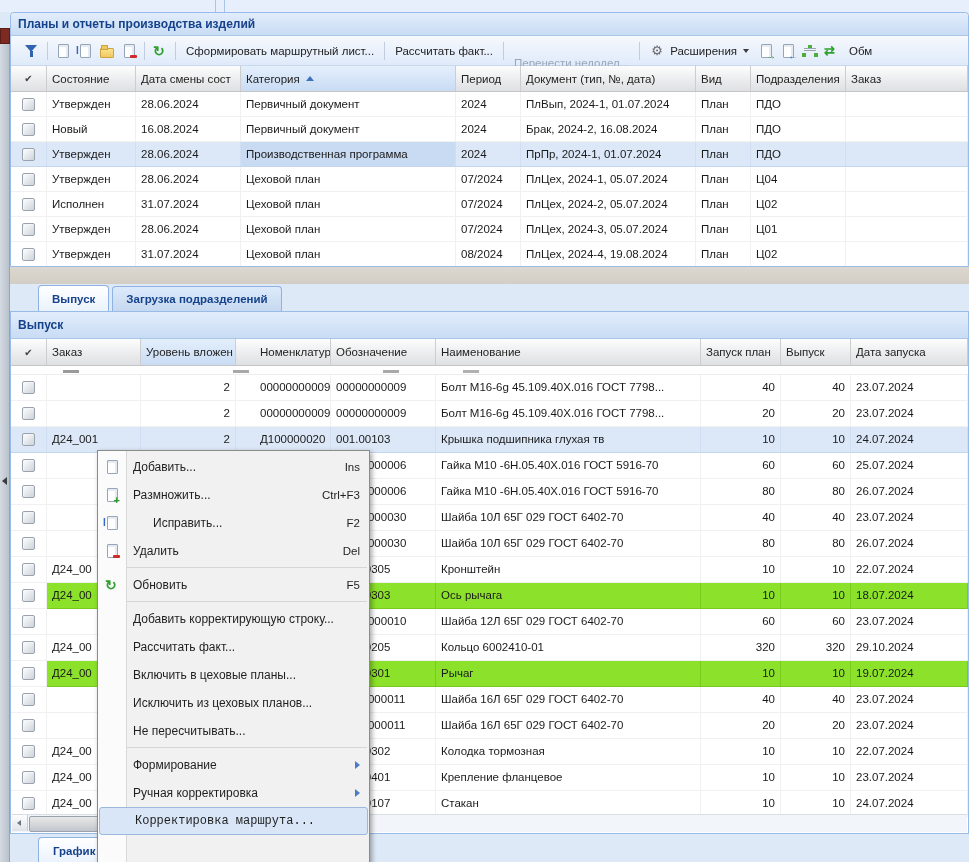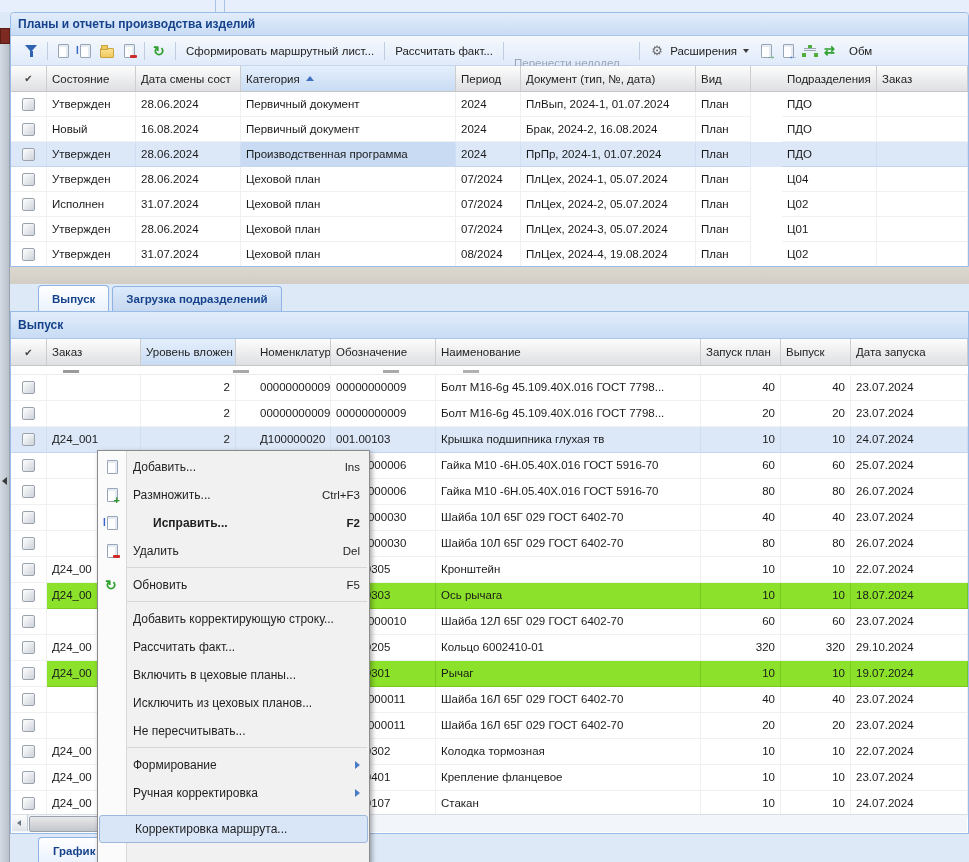--- a/index.html
+++ b/index.html
@@ -66,21 +66,21 @@
   .ghead .c0{justify-content:center;font-size:10px;color:#444;padding:0;}
   .checkbox{width:13px;height:13px;box-sizing:border-box;border:1px solid #9aa2ad;border-radius:2px;
       background:linear-gradient(135deg,#ffffff,#cdd3da);box-shadow:inset 1px 1px 0 #f4f6f8;}
   .grow.selected{background:#dce8f8;}
   .grow.selected .cell{border-bottom-color:#c4d6ee;border-right-color:#cfdef2;}
   .plans .grow.selected .c3{background:#c8dbf3;}
   .grow.green .cell{background:#8ce22a;border-bottom-color:#7ac91f;border-right-color:#7ac91f;}
   .grow.green .cell.c0{background:#fff;border-bottom-color:#f0f0f0;border-right-color:#f0f0f0;}
   
   .plans .c0{width:36px;} .plans .c1{width:89px;} .plans .c2{width:105px;} .plans .c3{width:215px;}
-  .plans .c4{width:65px;} .plans .c5{width:175px;} .plans .c6{width:55px;} .plans .c7{width:95px;margin-left:31px;}
+  .plans .c4{width:65px;} .plans .c5{width:175px;} .plans .c6{width:55px;} .plans .c7{width:95px;}
   .plans .c8{flex:1;min-width:0;}
   
   .out .c0{width:36px;} .out .c1{width:94px;} .out .c2{width:95px;text-align:right;} .out .c3{width:95px;padding-left:24px;}
   .out .c4{width:105px;} .out .c5{width:265px;} .out .c6{width:80px;text-align:right;}
   .out .c7{width:70px;text-align:right;} .out .c8{flex:1;min-width:0;}
   .out .ghead .c2,.out .ghead .c6,.out .ghead .c7{text-align:left;}
   
   .splitter-band{position:absolute;left:0;top:255px;width:959px;height:17px;background:linear-gradient(#dcd8d0,#d2cec6);}
   .tabs-row{position:absolute;left:0;top:272px;width:959px;height:27px;display:flex;align-items:flex-end;gap:3px;padding-left:28px;box-sizing:border-box;}
   .tab{height:25px;display:flex;align-items:center;padding:0 13px;font-size:11.5px;font-weight:bold;color:#15428b;
@@ -107,22 +107,22 @@
       font-size:11.5px;font-weight:bold;color:#15428b;border:1px solid #8db2e3;border-bottom:none;
       border-radius:4px 4px 0 0;background:linear-gradient(#ffffff,#eaf2fc);}
   
   .cmenu{position:absolute;left:97px;top:450px;width:273px;height:414px;box-sizing:border-box;
       border:1px solid #8b8b8b;box-shadow:2px 2px 5px rgba(0,0,0,0.35);padding-top:2px;
       background:linear-gradient(to right,#fbfbfb 0,#fbfbfb 28px,#d8d8d8 28px,#d8d8d8 29px,#f1f1f1 29px);}
   .mitem{height:28px;display:flex;align-items:center;padding:0 9px 0 6px;box-sizing:border-box;}
   .micon{width:16px;height:16px;margin-right:13px;flex:none;}
   .mlabel{flex:1;font-size:12px;color:#1f1f1f;white-space:nowrap;overflow:hidden;}
   .mshortcut{font-size:11.5px;color:#1f1f1f;margin-left:10px;white-space:nowrap;}
-  .mitem.bold .mlabel,.mitem.bold .mshortcut{font-weight:bold;padding-left:20px;}
-  .mitem.hover{background:#d9e6f8;border:1px solid #9db8dd;border-radius:3px;margin:8px 1px;}
+  .mitem.bold .mlabel,.mitem.bold .mshortcut{font-weight:normal;padding-left:20px;}
+  .mitem.hover{background:#d9e6f8;border:1px solid #9db8dd;border-radius:3px;margin:0 1px;font-family:Liberation Mono, monospace;}
   .msep{height:1px;background:#d6d6d6;margin:2px 2px 3px 29px;}
   .submenu-arrow{width:0;height:0;border-top:4px solid transparent;border-bottom:4px solid transparent;
       border-left:5px solid #4a7cc6;margin-left:8px;flex:none;}
 </style>
 </head>
 <body>
 
 <div class="page">
   <div class="top-strip">
     <span class="vline" style="left:215px"></span>

